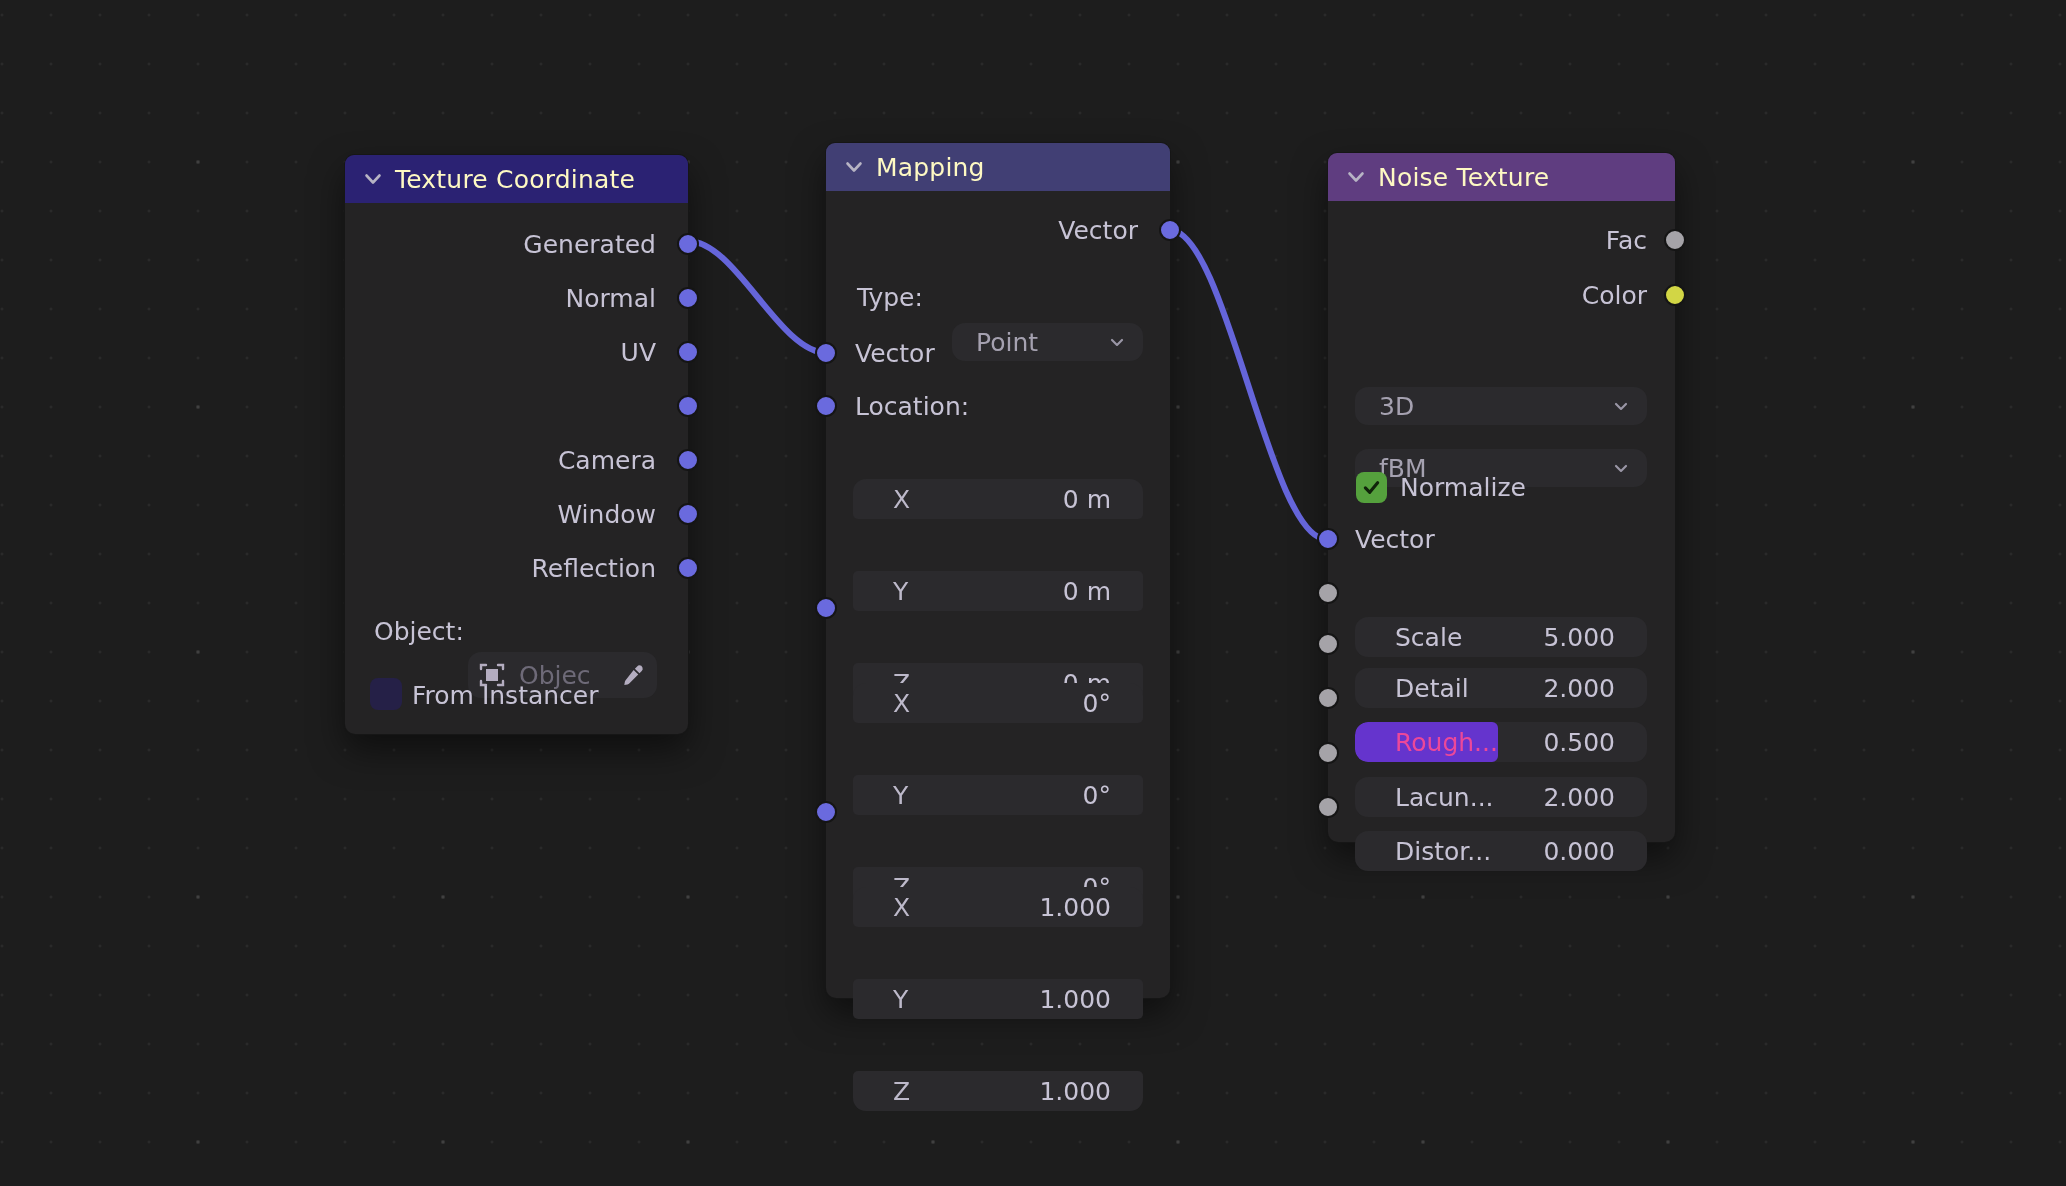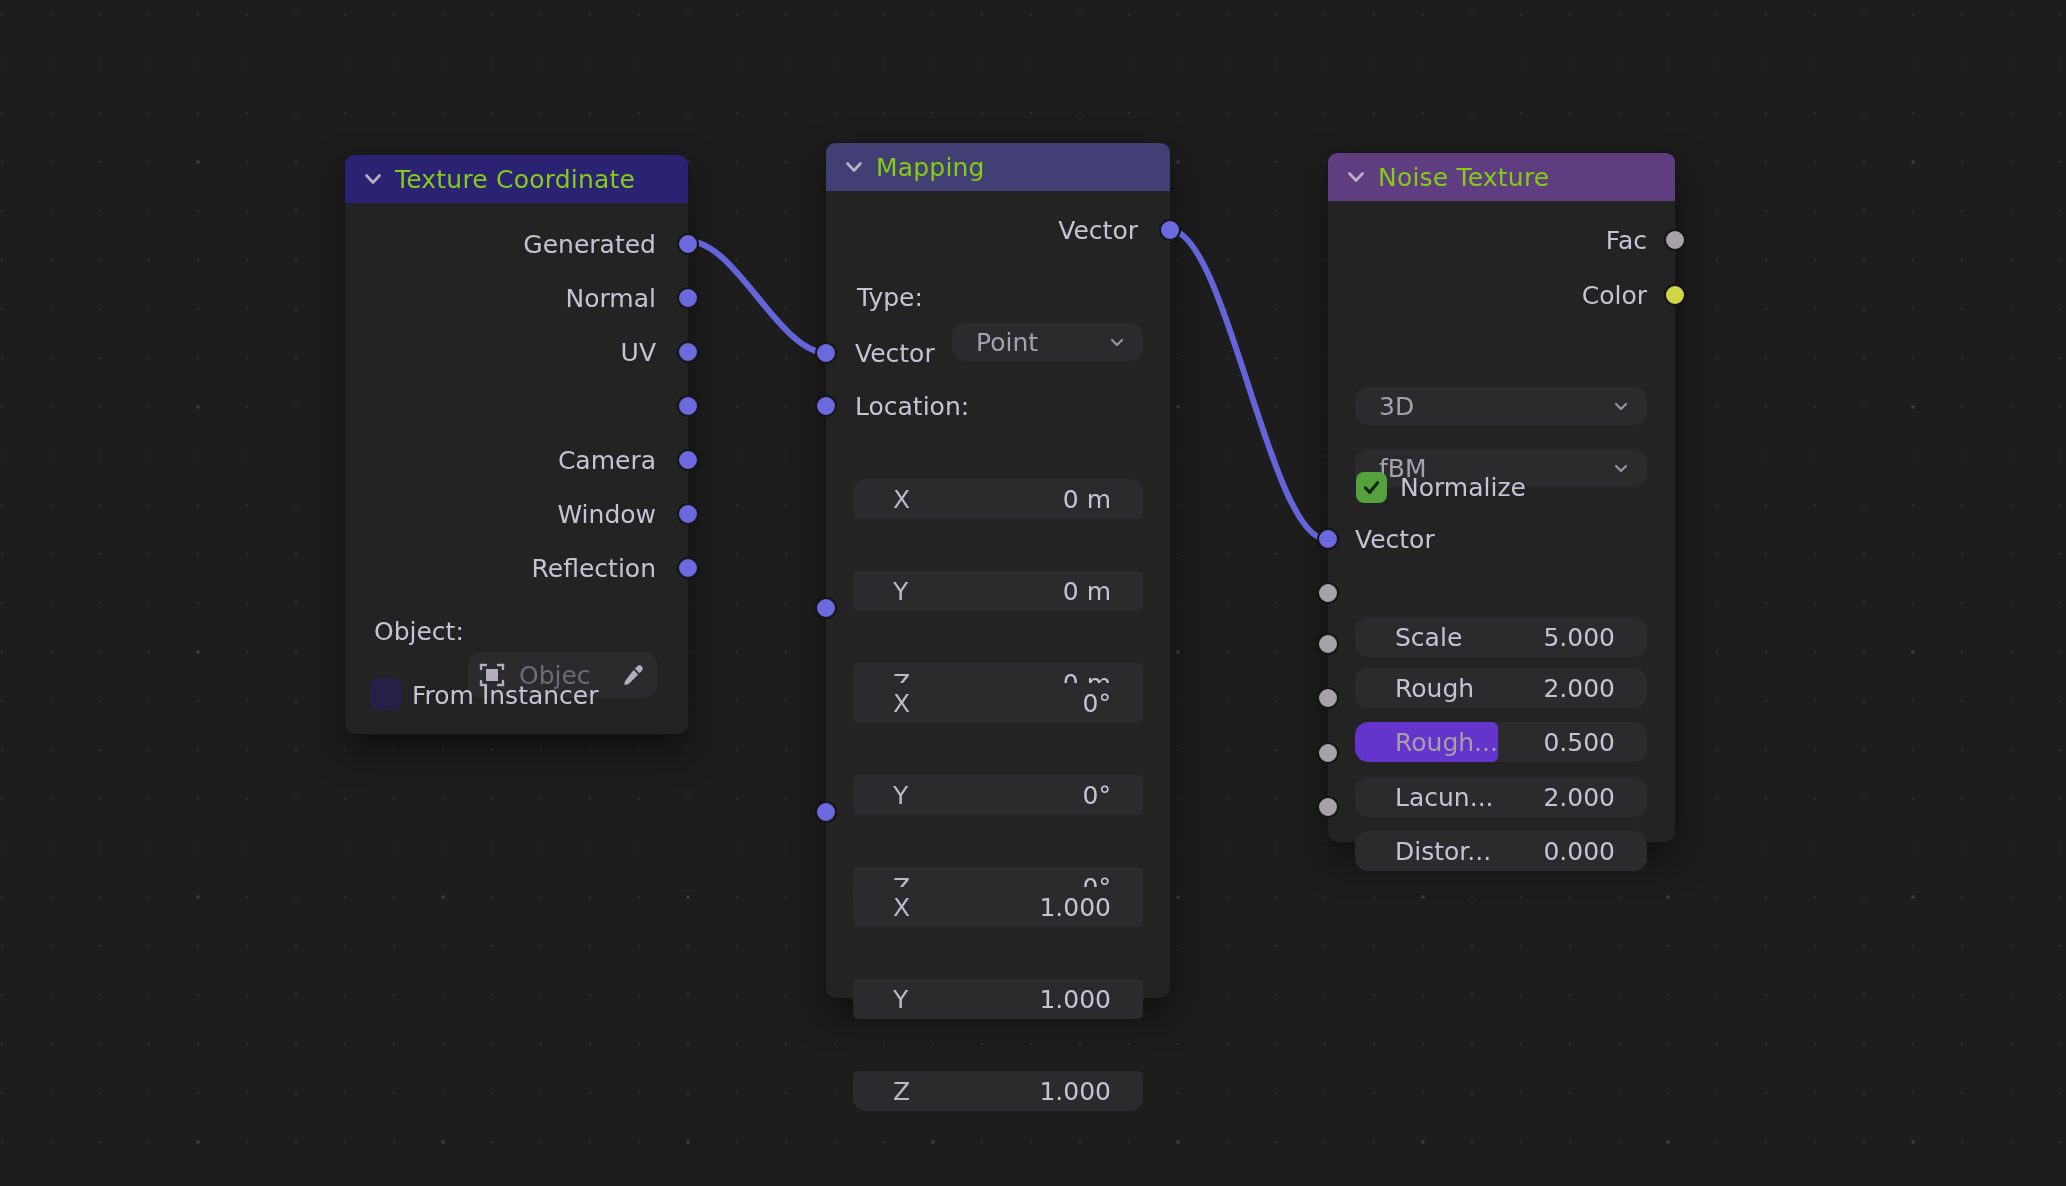--- a/index.html
+++ b/index.html
@@ -18,21 +18,21 @@
     position:absolute;background:#242324;border-radius:10px;
     box-shadow:0 0 0 1px #161616, 0 16px 34px rgba(0,0,0,.5);
   }
   .hdr{
     position:absolute;left:0;right:0;top:0;height:48px;border-radius:9px 9px 0 0;
     display:flex;align-items:center;padding-left:16px;gap:10px;box-sizing:border-box;
   }
   .hdr-tex{background:#2b2273;}
   .hdr-map{background:#413f74;}
   .hdr-noise{background:#5f3d80;}
-  .title{color:#84cc16;font-size:25px;letter-spacing:.2px;}
+  .title{color:#fef9c3;font-size:25px;letter-spacing:.2px;}
   .row{position:absolute;left:0;right:0;height:54px;display:flex;align-items:center;box-sizing:border-box;}
   .row.right{justify-content:flex-end;padding-right:32px;}
   .row.left{justify-content:flex-start;padding-left:29px;}
   .lbl{color:#c7c3d5;font-size:25px;white-space:nowrap;}
   .socket{
     position:absolute;width:22px;height:22px;border-radius:50%;
     box-sizing:border-box;border:2px solid #151515;z-index:10;
   }
   .s-vec{background:#6a6ade;}
   .s-gray{background:#a5a3a8;}
@@ -249,28 +249,28 @@
     </div>
     <span class="socket s-vec" style="left:-11px;top:375px"></span>
 
     <div class="field param" style="left:27px;top:420px;width:292px">
       <span class="plabel lbl">Scale</span>
       <span class="pval val">5.000</span>
     </div>
     <span class="socket s-gray" style="left:-11px;top:429px"></span>
 
     <div class="field param" style="left:27px;top:471px;width:292px">
-      <span class="plabel lbl">Rough</span>
+      <span class="plabel lbl">Detail</span>
       <span class="pval val">2.000</span>
     </div>
     <span class="socket s-gray" style="left:-11px;top:480px"></span>
 
     <div class="field param" style="left:27px;top:525px;width:292px">
       <span class="pfill"></span>
-      <span class="plabel lbl" style="color:#a3a3a3">Rough...</span>
+      <span class="plabel lbl" style="color:#ec4899">Rough...</span>
       <span class="pval val">0.500</span>
     </div>
     <span class="socket s-gray" style="left:-11px;top:534px"></span>
 
     <div class="field param" style="left:27px;top:580px;width:292px">
       <span class="plabel lbl">Lacun...</span>
       <span class="pval val">2.000</span>
     </div>
     <span class="socket s-gray" style="left:-11px;top:589px"></span>
 

